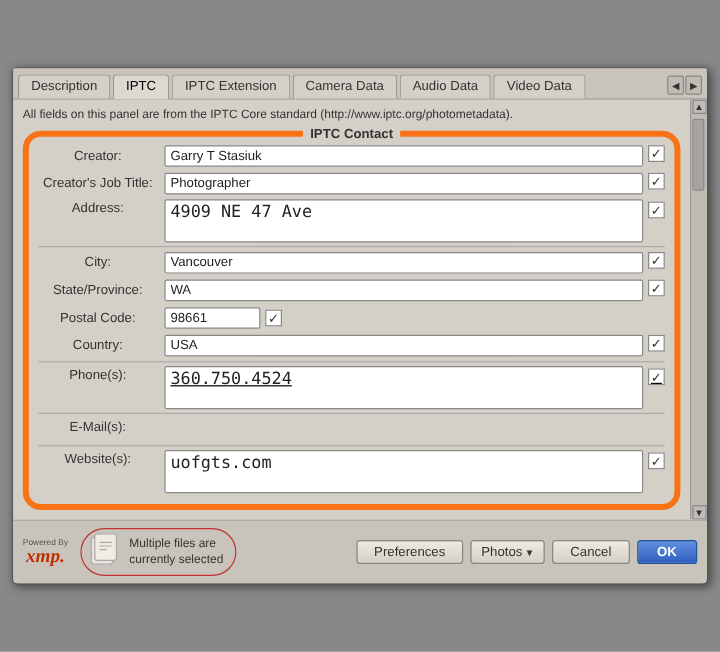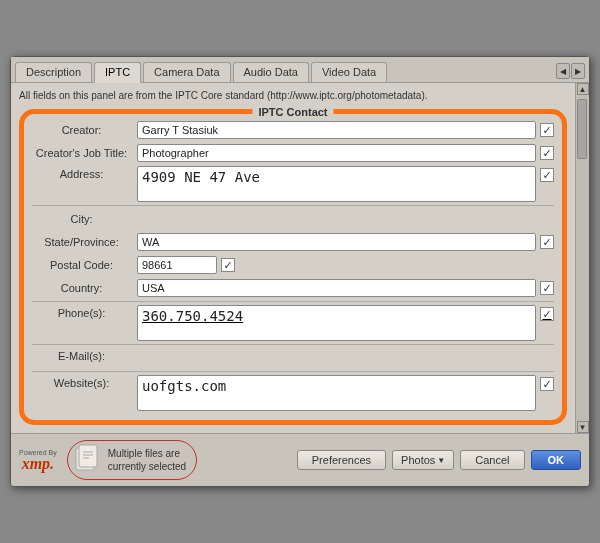--- a/index.html
+++ b/index.html
@@ -117,21 +117,20 @@
       text-align: center;
       width: 105px;
       min-width: 105px;
       font-size: 11px;
       color: #333;
       padding-right: 6px;
     }
     .form-field {
       flex: 1;
       display: flex;
-      align-items: center;
       gap: 4px;
     }
     .text-input {
       flex: 1;
       height: 18px;
       border: 1px solid #888;
       background: #fff;
       padding: 1px 4px;
       font-size: 11px;
       border-radius: 2px;
@@ -327,20 +326,21 @@
     }
   </style>
 </head>
 <body>
 
 <div class="dialog">
 
   <div class="tab-bar">
     <div class="tab">Description</div>
     <div class="tab active">IPTC</div>
+    <div class="tab">IPTC Extension</div>
     <div class="tab">Camera Data</div>
     <div class="tab">Audio Data</div>
     <div class="tab">Video Data</div>
     <div class="tab-arrow">
       <button>◀</button>
       <button>▶</button>
     </div>
   </div>
 
   <div class="scroll-container">
@@ -374,20 +374,24 @@
                 <textarea class="text-input-tall" style="">4909 NE 47 Ave</textarea>
                 <div class="checkbox-icon checked" style="margin-top:2px;"></div>
               </div>
             </div>
           </div>
 
           <hr class="divider-line">
 
           <div class="form-row">
             <div class="form-label">City:</div>
+            <div class="form-field">
+              <input class="text-input" type="text" value="Vancouver" style="">
+              <div class="checkbox-icon checked"></div>
+            </div>
           </div>
 
           <div class="form-row">
             <div class="form-label">State/Province:</div>
             <div class="form-field">
               <input class="text-input" type="text" value="WA" style="">
               <div class="checkbox-icon checked"></div>
             </div>
           </div>
 

